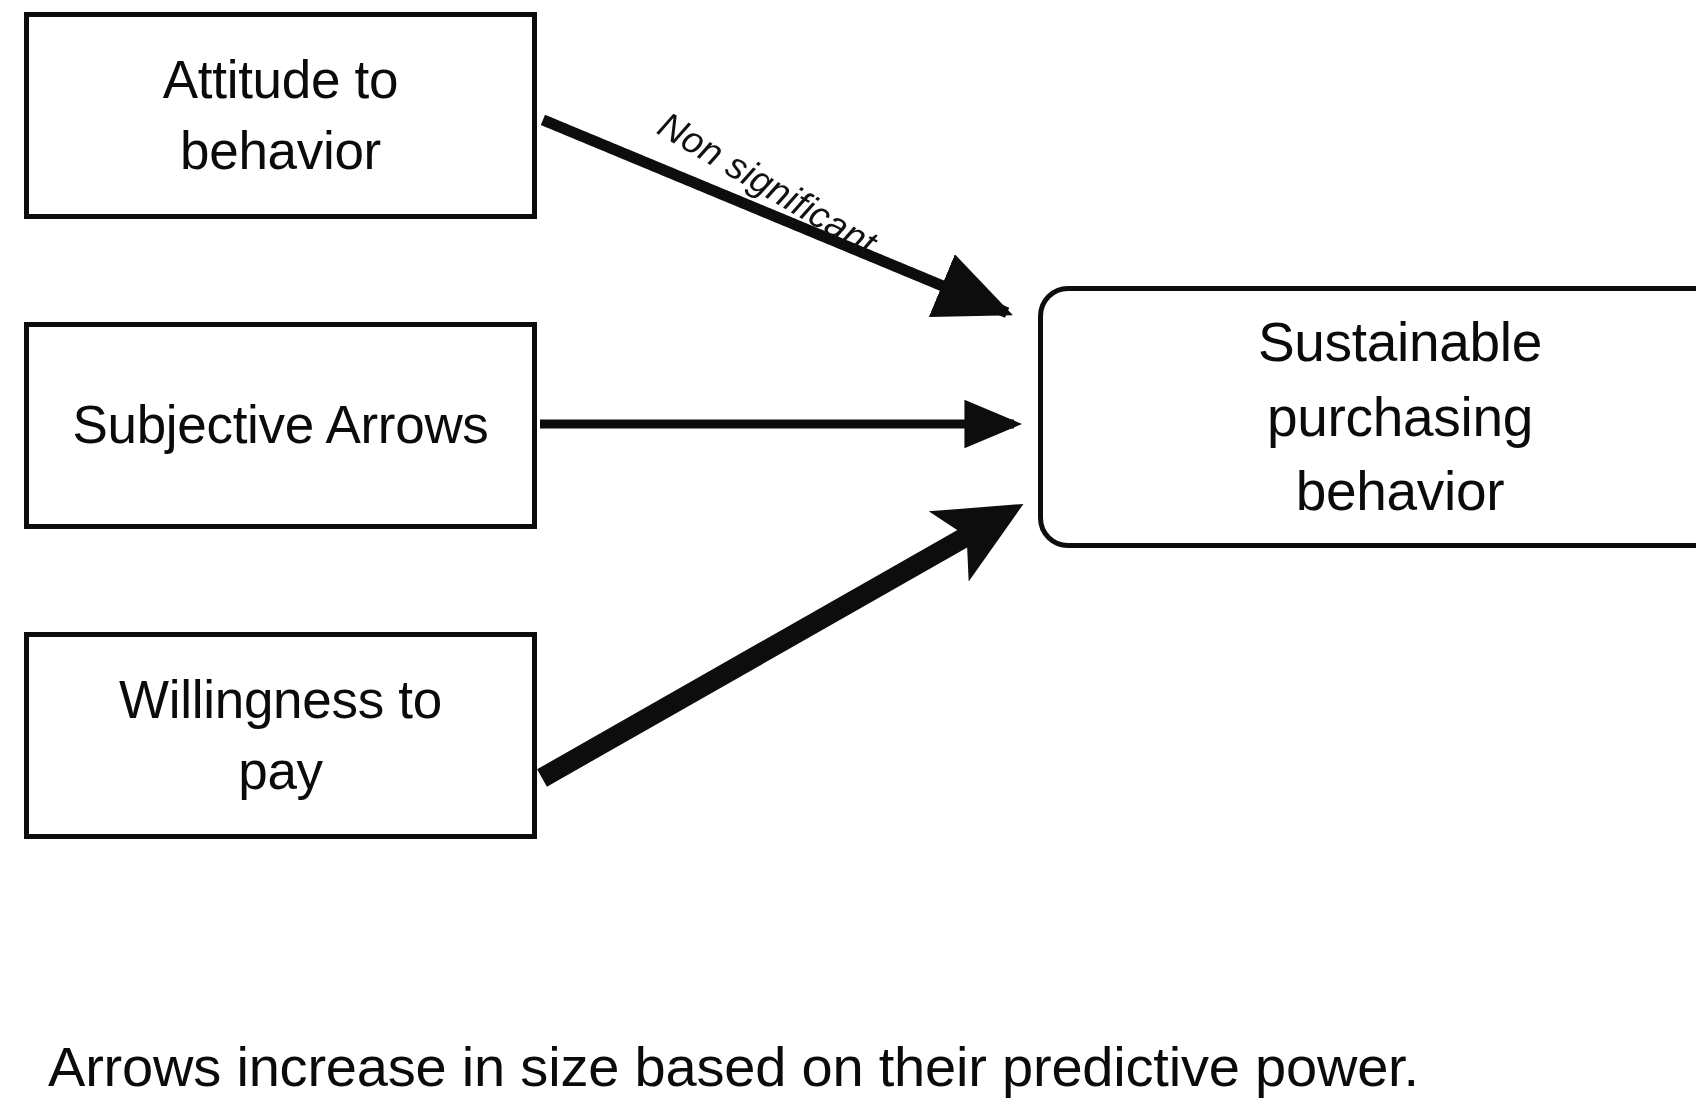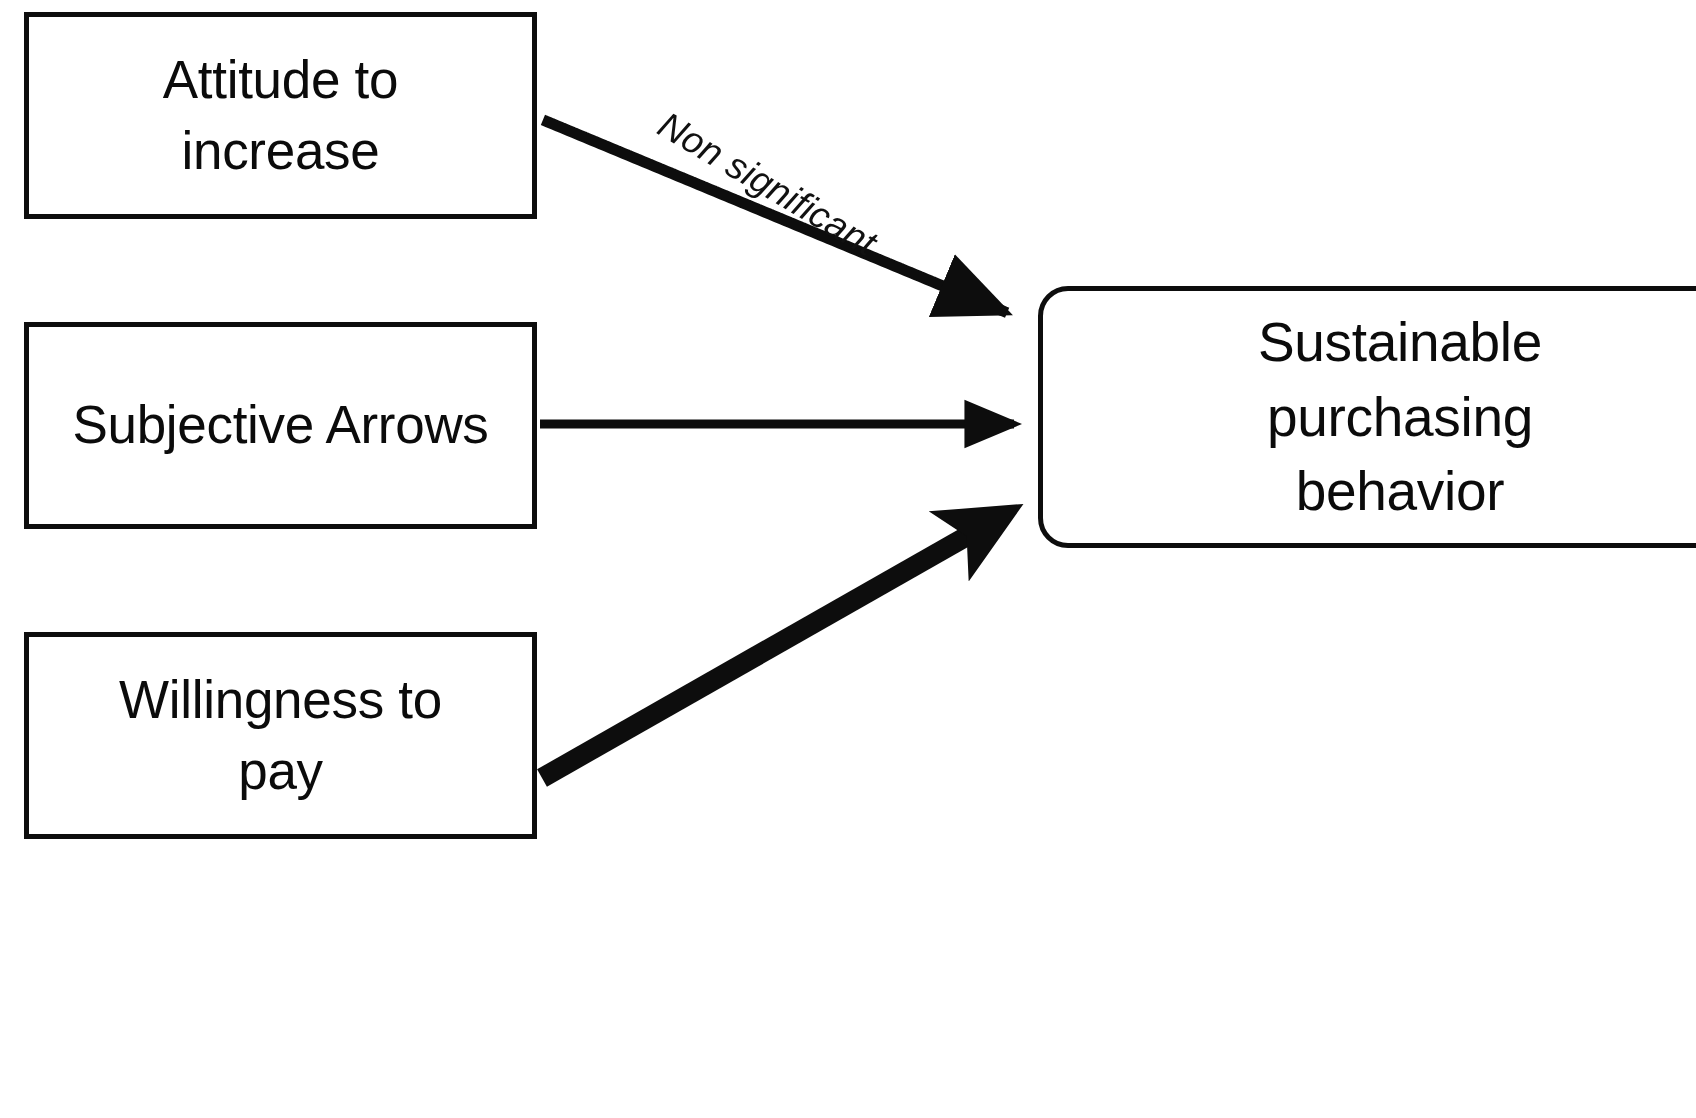--- a/index.html
+++ b/index.html
@@ -125,34 +125,35 @@
 
     <line x1="548" y1="122" x2="1003" y2="311" stroke="#0d0d0d" stroke-width="11" stroke-linecap="square" stroke-dasharray="0.12 2.35" marker-end="url(#arrow-thin)"></line>
 
     <line x1="540" y1="424" x2="1014" y2="424" stroke="#0d0d0d" stroke-width="9" stroke-linecap="butt" marker-end="url(#arrow-med)"></line>
 
     <line x1="542" y1="778" x2="1004" y2="515" stroke="#0d0d0d" stroke-width="20" stroke-linecap="butt" marker-end="url(#arrow-thick)"></line>
   </svg>
 
   <div class="node-box" id="box-attitude">
     <span class="node-label">Attitude to
-increase</span>
+behavior</span>
   </div>
 
   <div class="node-box" id="box-subjective">
     <span class="node-label">Subjective Arrows</span>
   </div>
 
   <div class="node-box" id="box-willingness">
     <span class="node-label">Willingness to
 pay</span>
   </div>
 
   <div class="node-box" id="box-outcome">
     <span class="node-label">Sustainable
 purchasing
 behavior</span>
   </div>
 
   <div class="edge-label" id="label-nonsig">Non significant</div>
 
+  <div id="caption">Arrows increase in size based on their predictive power.</div>
 
 </div>
 
 </body></html>

